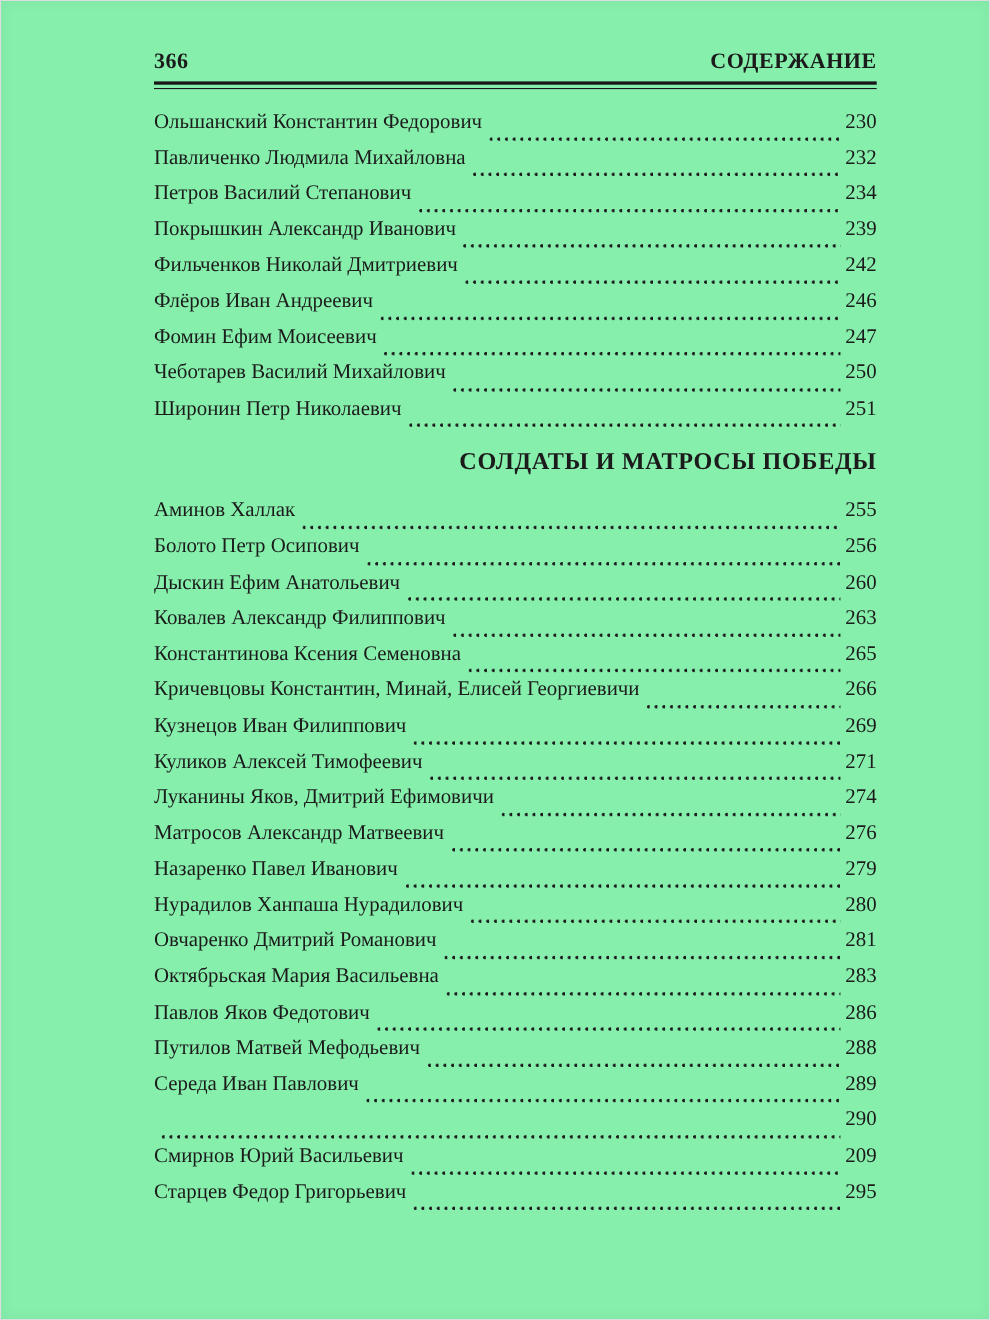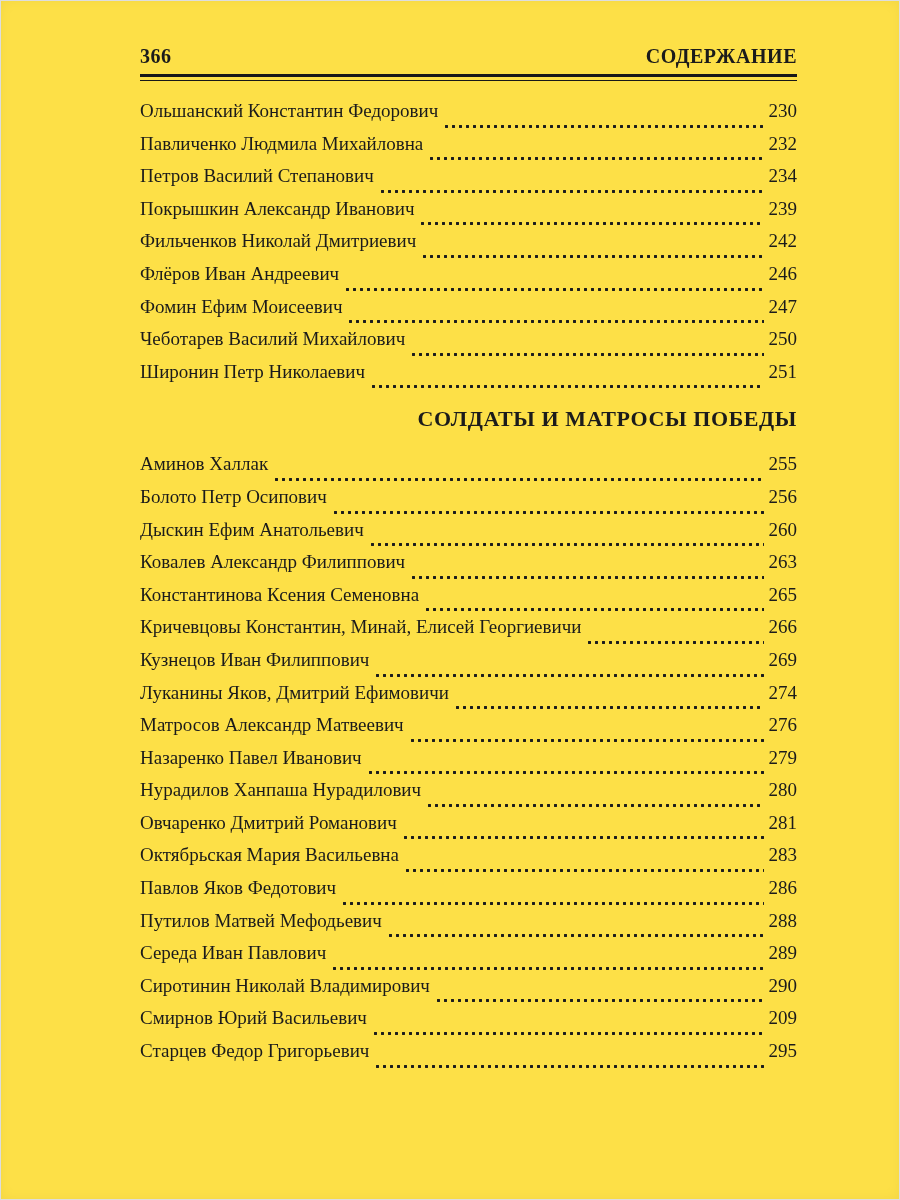--- a/index.html
+++ b/index.html
@@ -1,21 +1,21 @@
 <!DOCTYPE html>
 <html><head>
 <meta charset="utf-8">
 <style>
   html, body { margin: 0; padding: 0; background: #f5f5f5; }
   .page {
     position: relative;
     width: 900px;
     height: 1200px;
     margin: 0 auto;
-    background: #fde047;
+    background: #86efac;
     box-sizing: border-box;
     padding: 44px 103px 0 140px;
     font-family: "Liberation Serif", "DejaVu Serif", serif;
     color: #1b1b1b;
     box-shadow: inset 0 0 0 1px #dddddd, inset 0 0 14px rgba(0,0,0,0.05);
     overflow: hidden;
   }
   .page-header {
     display: flex;
     justify-content: space-between;
@@ -168,20 +168,25 @@
     <span class="leader"></span>
     <span class="entry-page">266</span>
   </div>
 
   <div class="toc-entry">
     <span class="entry-name">Кузнецов Иван Филиппович</span>
     <span class="leader"></span>
     <span class="entry-page">269</span>
   </div>
 
+  <div class="toc-entry">
+    <span class="entry-name">Куликов Алексей Тимофеевич</span>
+    <span class="leader"></span>
+    <span class="entry-page">271</span>
+  </div>
 
   <div class="toc-entry">
     <span class="entry-name">Луканины Яков, Дмитрий Ефимовичи</span>
     <span class="leader"></span>
     <span class="entry-page">274</span>
   </div>
 
   <div class="toc-entry">
     <span class="entry-name">Матросов Александр Матвеевич</span>
     <span class="leader"></span>
@@ -224,21 +229,20 @@
     <span class="entry-page">288</span>
   </div>
 
   <div class="toc-entry">
     <span class="entry-name">Середа Иван Павлович</span>
     <span class="leader"></span>
     <span class="entry-page">289</span>
   </div>
 
   <div class="toc-entry">
-    <span class="entry-name">Сиротинин Николай Владимирович</span>
     <span class="leader"></span>
     <span class="entry-page">290</span>
   </div>
 
   <div class="toc-entry">
     <span class="entry-name">Смирнов Юрий Васильевич</span>
     <span class="leader"></span>
     <span class="entry-page">209</span>
   </div>
 

